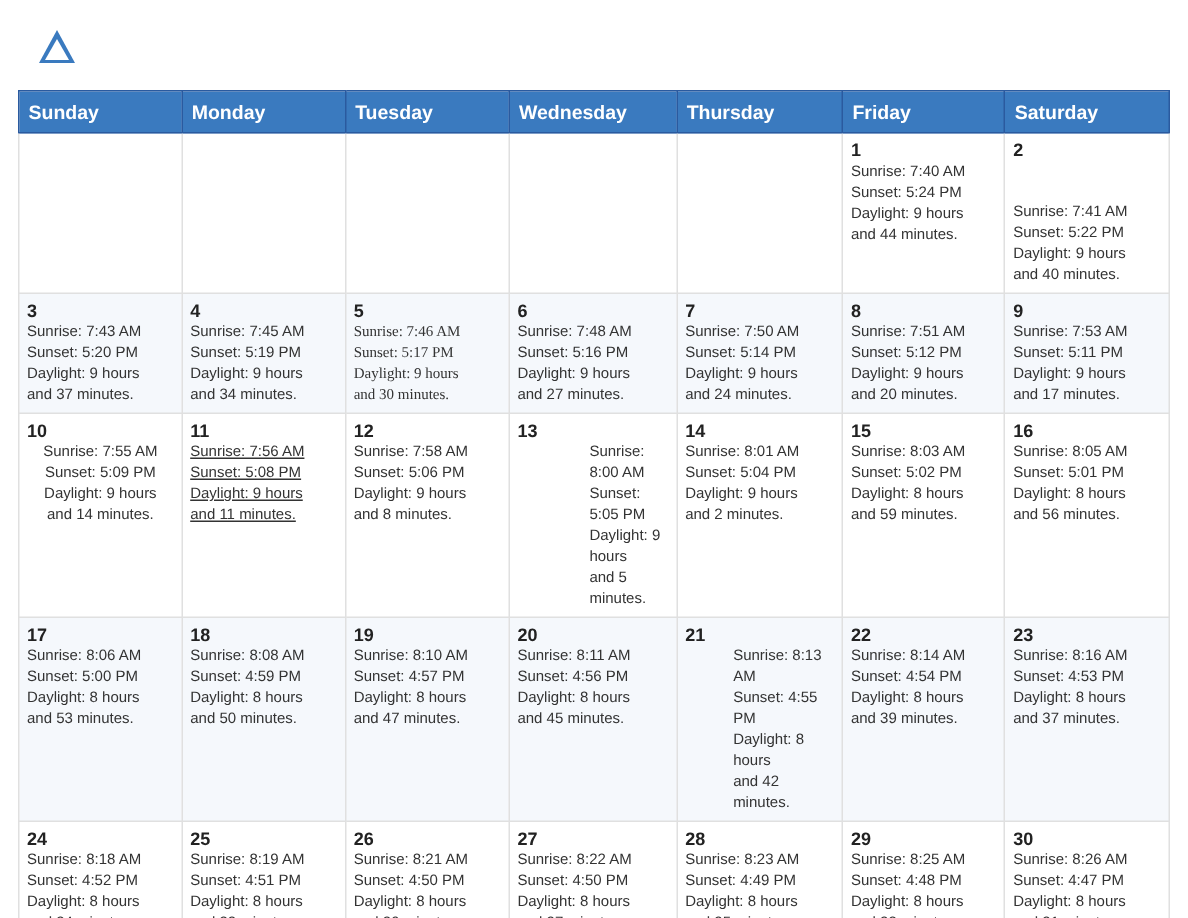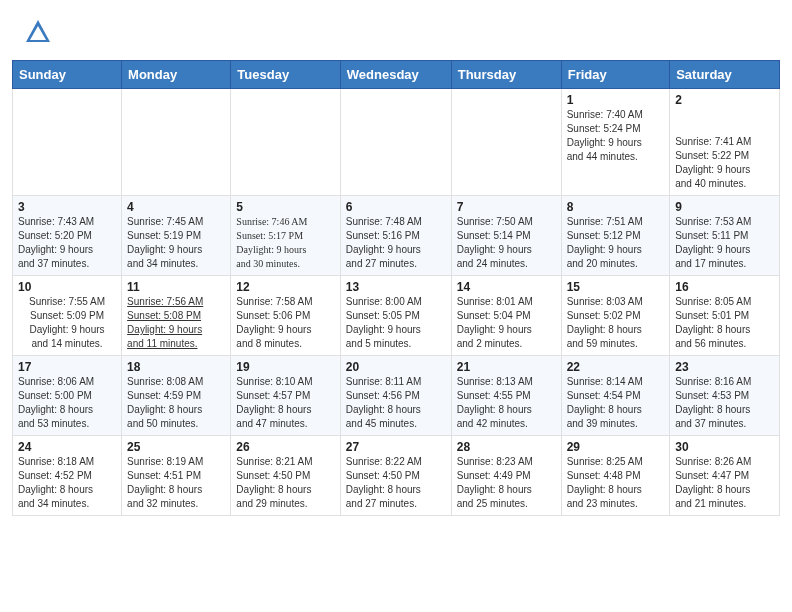--- a/index.html
+++ b/index.html
@@ -222,21 +222,21 @@
           </td>
           <td>
             <span class="day-num">12</span>
             <div class="day-info" style="white-space: pre-line;">Sunrise: 7:58 AM
 Sunset: 5:06 PM
 Daylight: 9 hours
 and 8 minutes.</div>
           </td>
           <td>
             <span class="day-num">13</span>
-            <div class="day-info" style="white-space: pre-line;">Sunrise: 8:00 AM
+            <div class="day-info" style="white-space: pre-line; margin-left: 48px;">Sunrise: 8:00 AM
 Sunset: 5:05 PM
 Daylight: 9 hours
 and 5 minutes.</div>
           </td>
           <td>
             <span class="day-num">14</span>
             <div class="day-info" style="white-space: pre-line;">Sunrise: 8:01 AM
 Sunset: 5:04 PM
 Daylight: 9 hours
 and 2 minutes.</div>
@@ -280,21 +280,21 @@
           </td>
           <td>
             <span class="day-num">20</span>
             <div class="day-info" style="white-space: pre-line;">Sunrise: 8:11 AM
 Sunset: 4:56 PM
 Daylight: 8 hours
 and 45 minutes.</div>
           </td>
           <td>
             <span class="day-num">21</span>
-            <div class="day-info" style="white-space: pre-line;">Sunrise: 8:13 AM
+            <div class="day-info" style="white-space: pre-line; margin-left: 32px;">Sunrise: 8:13 AM
 Sunset: 4:55 PM
 Daylight: 8 hours
 and 42 minutes.</div>
           </td>
           <td>
             <span class="day-num">22</span>
             <div class="day-info" style="white-space: pre-line;">Sunrise: 8:14 AM
 Sunset: 4:54 PM
 Daylight: 8 hours
 and 39 minutes.</div>

